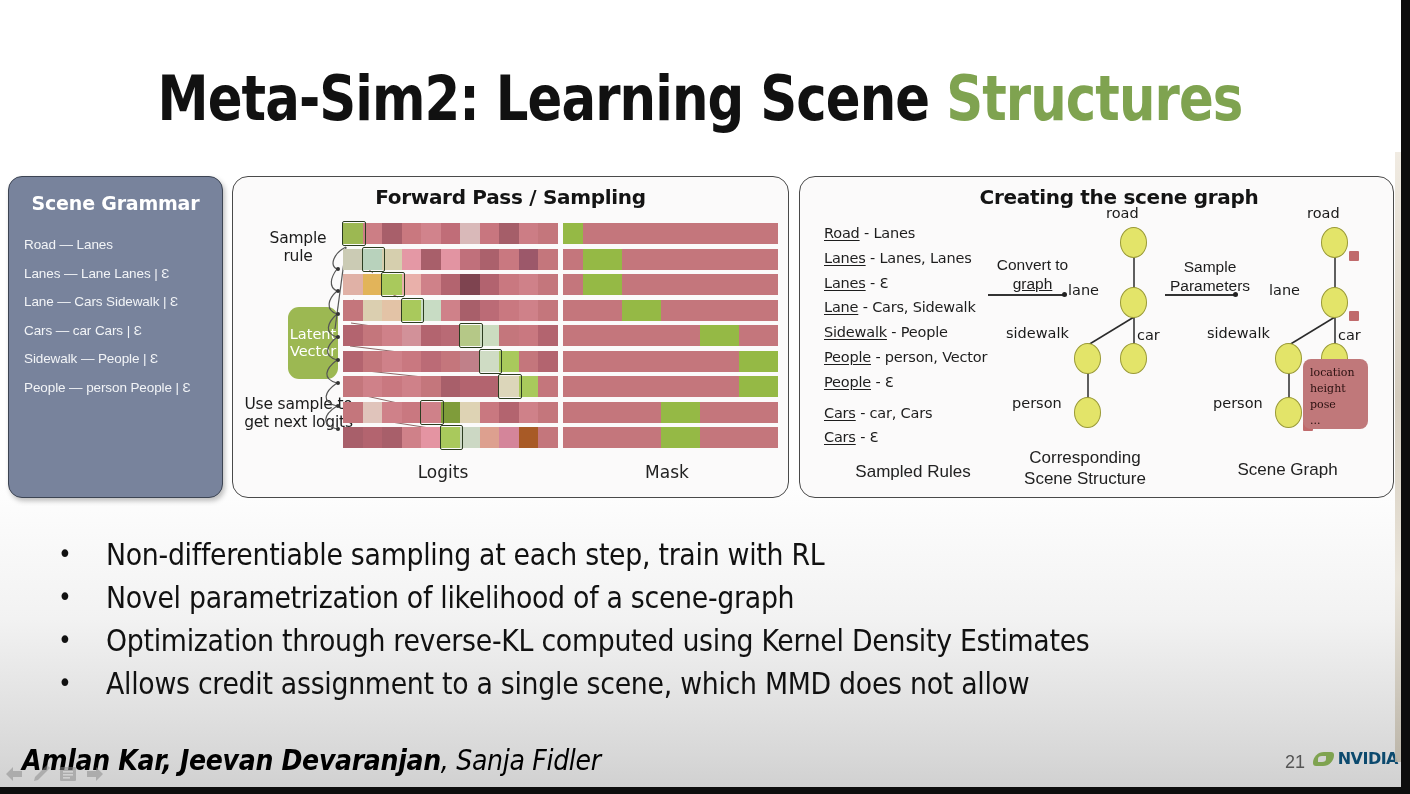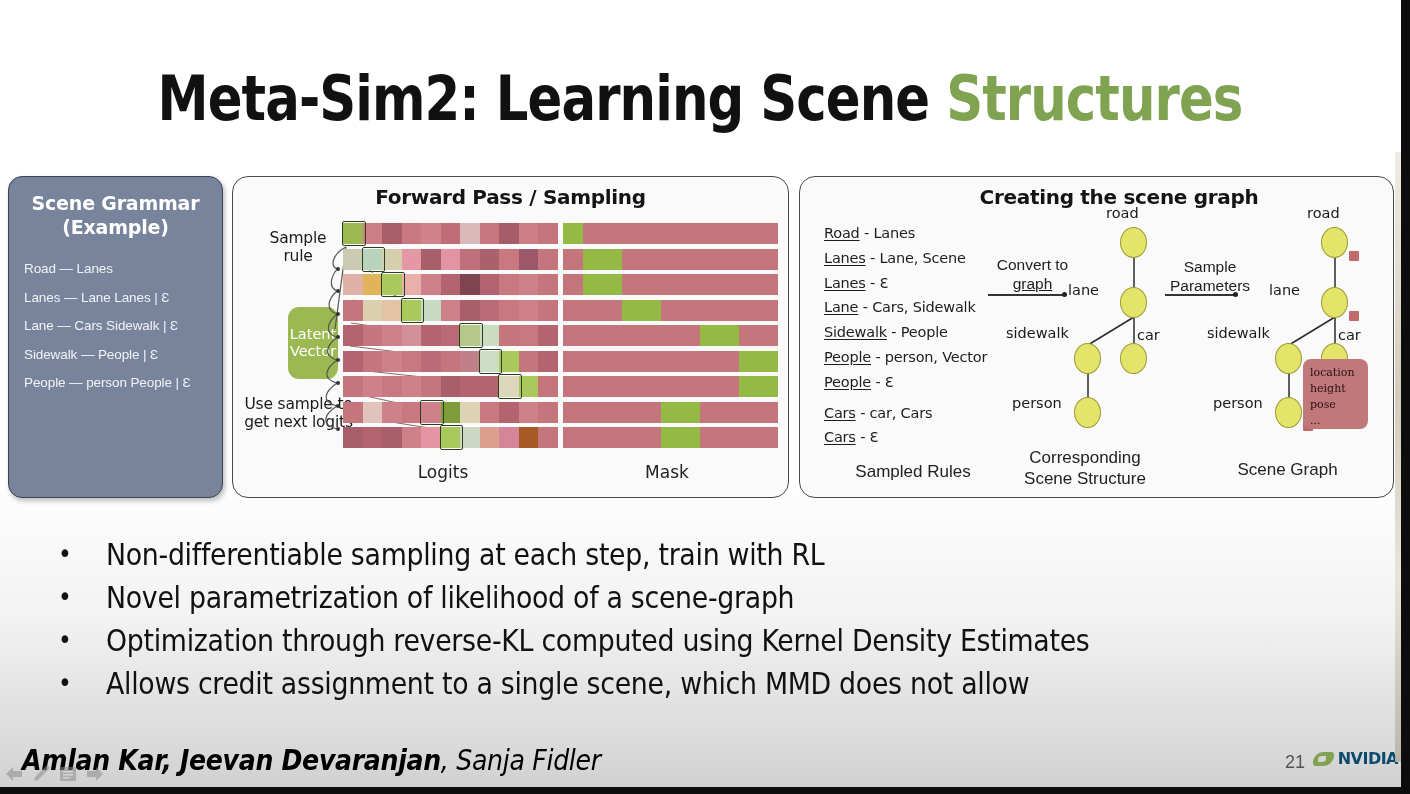--- a/index.html
+++ b/index.html
@@ -227,26 +227,26 @@
 </head>
 <body>
 
 <div class="title">
   <span>Meta-Sim2: Learning Scene </span><span class="accent">Structures</span>
 </div>
 
 <div class="panel" id="grammar-panel">
   <div class="gtitle">
     <div>Scene Grammar</div>
-    <div>(Example)</div>
   </div>
   <div class="rules">
     <div class="rule">Road — Lanes</div>
     <div class="rule">Lanes — Lane Lanes  | Ɛ</div>
     <div class="rule">Lane — Cars Sidewalk  | Ɛ</div>
+    <div class="rule">Cars — car Cars  | Ɛ</div>
     <div class="rule">Sidewalk — People  | Ɛ</div>
     <div class="rule">People — person People  | Ɛ</div>
   </div>
 </div>
 
 <div class="panel" id="forward-panel">
   <div class="panel-title">Forward Pass / Sampling</div>
   <div class="fp-body" id="fp-body">
     <div class="lbl" id="sample-rule-label">Sample rule</div>
     <div class="lbl" id="use-sample-label">Use sample to get next logits</div>
@@ -533,21 +533,21 @@
         <div class="mask-seg" style="flex: 1 1 0px; background: rgb(196, 118, 124);"></div>
       </div>
     </div>
 </div>
 
 <div class="panel" id="graph-panel">
   <div class="panel-title">Creating the scene graph</div>
 
   <div class="rules-list" id="sampled-rules-list">
       <div class="srule"><u>Road</u><span> - Lanes</span></div>
-      <div class="srule"><u>Lanes</u><span> - Lane, Scene</span></div>
+      <div class="srule"><u>Lanes</u><span> - Lanes, Lanes</span></div>
       <div class="srule"><u>Lanes</u><span> - Ɛ</span></div>
       <div class="srule"><u>Lane</u><span> - Cars, Sidewalk</span></div>
       <div class="srule"><u>Sidewalk</u><span> - People</span></div>
       <div class="srule"><u>People</u><span> - person, Vector</span></div>
       <div class="srule"><u>People</u><span> - Ɛ</span></div>
       <div class="srule" style="margin-top: 6px;"><u>Cars</u><span> - car, Cars</span></div>
       <div class="srule"><u>Cars</u><span> - Ɛ</span></div>
     </div>
   <div id="sampled-rules-caption">Sampled Rules</div>
 

